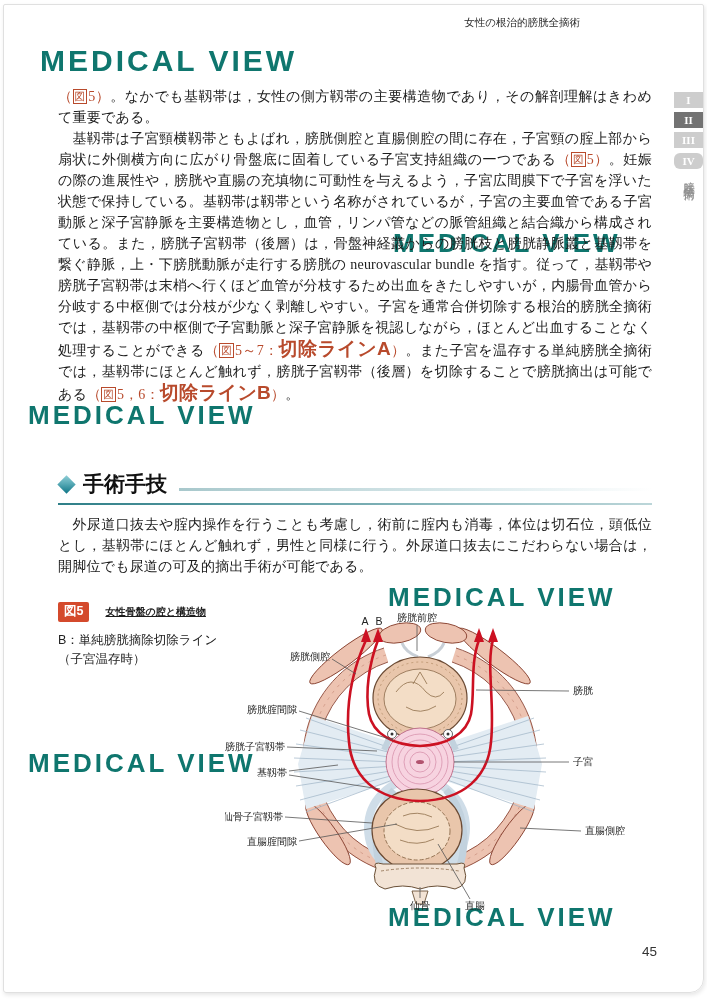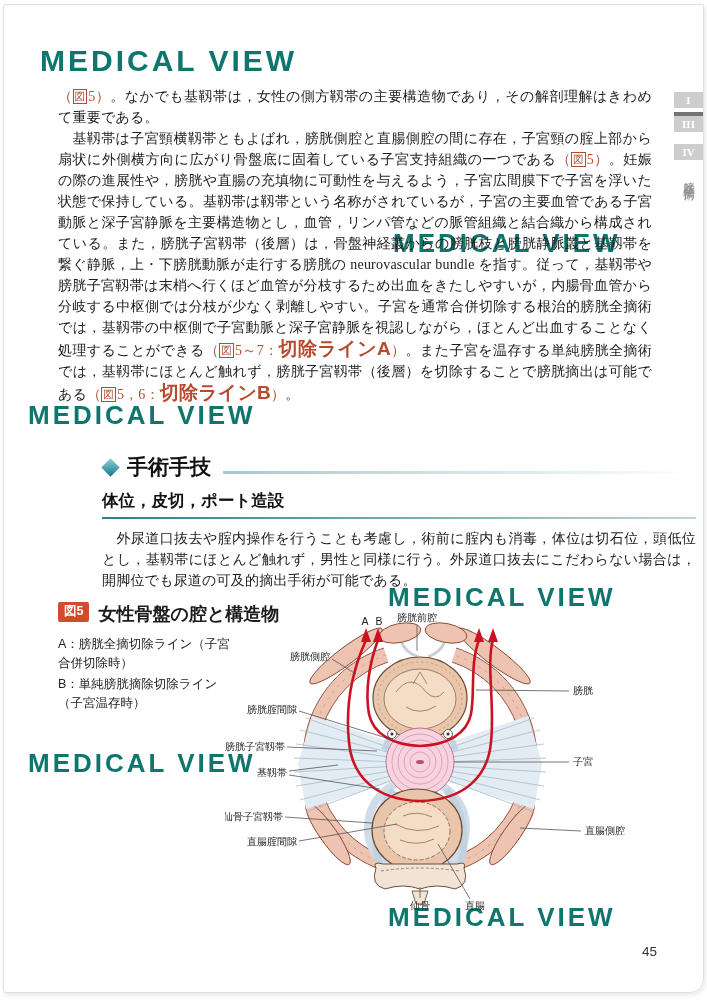--- a/index.html
+++ b/index.html
@@ -22,38 +22,38 @@
   
   .body-text{position:absolute;left:58px;top:86px;width:594px;z-index:1;}
   .body-text p{margin:0;font-size:14px;line-height:21px;letter-spacing:.2px;
       text-align:justify;word-break:break-word;}
   .ref{color:#b84a2c;}
   .refb{color:#b84a2c;font-weight:bold;font-family:"Liberation Sans",sans-serif;font-size:19px;}
   .figbox{display:inline-block;border:1px solid #b84a2c;color:#b84a2c;font-size:10.5px;
       line-height:11px;padding:1px 1px;margin-right:1px;vertical-align:1px;
       font-family:"Liberation Sans",sans-serif;}
   
-  .section{position:absolute;left:58px;top:453px;width:594px;z-index:1;margin-left:44px;}
+  .section{position:absolute;left:58px;top:470px;width:594px;z-index:1;}
   .h2row{display:flex;align-items:center;}
   .diamond{width:13px;height:13px;transform:rotate(45deg);margin:0 10px 0 2px;
       background:linear-gradient(135deg,#8ecdd6 0%,#58aab6 45%,#0e7586 100%);flex:0 0 auto;}
   .h2{font-family:"Liberation Sans","DejaVu Sans",sans-serif;font-weight:bold;font-size:21px;color:#111;}
   .h2rule{flex:1;height:3px;margin-left:12px;margin-top:10px;
       background:linear-gradient(to right,#a8c8cc,#e2eef0 70%,rgba(255,255,255,0));}
   .h3{font-family:"Liberation Sans","DejaVu Sans",sans-serif;font-weight:bold;font-size:16.5px;
       color:#111;margin-top:9px;}
   .h3rule{height:2px;margin-top:5px;background:linear-gradient(to right,#2e7f88,#bcd6d9);}
   .section p{margin:9px 0 0 0;font-size:14px;line-height:21px;letter-spacing:.2px;text-align:justify;}
   
   .fig-caption{position:absolute;left:58px;top:602px;width:180px;z-index:2;
       font-family:"Liberation Sans","DejaVu Sans",sans-serif;}
-  .fig-head{display:flex;align-items:flex-start;}
+  .fig-head{display:flex;align-items:center;}
   .fig-label{background:#d44a2c;color:#fff;font-weight:bold;font-size:12.5px;
       padding:1px 6px 2px;border-radius:2px;flex:0 0 auto;}
-  .fig-title{font-weight:bold;font-size:18px;margin-left:9px;white-space:nowrap;}
+  .fig-title{font-weight:bold;font-size:10px;margin-left:16px;white-space:nowrap;text-decoration:underline;}
   .fig-legend{margin-top:9px;font-size:12.5px;line-height:19px;color:#222;}
   .fig-legend div{margin-bottom:2px;}
   .diagram{position:absolute;left:225px;top:604px;z-index:1;}
   .pagenum{position:absolute;top:944px;right:50px;font-family:"Liberation Sans",sans-serif;
       font-size:13.5px;color:#333;z-index:2;}
   svg text{font-family:"Liberation Sans","DejaVu Sans",sans-serif;font-size:10px;fill:#222;}
   svg text.mk{font-size:10.5px;}
 </style>
 </head>
 <body>
@@ -61,50 +61,49 @@
 <div class="shot">
   <div class="frame"></div>
 
   <span class="wm big" style="left:40px;top:44px;">MEDICAL VIEW</span>
   <span class="wm" style="left:393px;top:228px;">MEDICAL VIEW</span>
   <span class="wm" style="left:28px;top:400px;">MEDICAL VIEW</span>
   <span class="wm" style="left:388px;top:582px;">MEDICAL VIEW</span>
   <span class="wm" style="left:28px;top:748px;">MEDICAL VIEW</span>
   <span class="wm" style="left:388px;top:902px;">MEDICAL VIEW</span>
 
+  <div class="header-title">女性の根治的膀胱全摘術</div>
 
   <div class="tab" style="top:92px;">I</div>
   <div class="tab active" style="top:112px;">II</div>
-  <div class="tab" style="top:116px;">III</div>
-  <div class="tab" style="top:144px;">IV</div>
+  <div class="tab" style="top:132px;">III</div>
+  <div class="tab" style="top:153px;border-radius:6px;">IV</div>
   <div class="chapter-vert">膀胱全摘術</div>
 
   <div class="body-text">
     <p><span class="ref">（</span><span class="figbox">図</span><span class="ref">5</span><span class="ref">）</span><span>。なかでも基靱帯は，女性の側方靱帯の主要構造物であり，その解剖理解はきわめて重要である。</span></p>
     <p><span>　基靱帯は子宮頸横靱帯ともよばれ，膀胱側腔と直腸側腔の間に存在，子宮頸の腟上部から扇状に外側横方向に広がり骨盤底に固着している子宮支持組織の一つである</span><span class="ref">（</span><span class="figbox">図</span><span class="ref">5</span><span class="ref">）</span><span>。妊娠の際の進展性や，膀胱や直腸の充填物に可動性を与えるよう，子宮広間膜下で子宮を浮いた状態で保持している。基靱帯は靱帯という名称がされているが，子宮の主要血管である子宮動脈と深子宮静脈を主要構造物とし，血管，リンパ管などの脈管組織と結合織から構成されている。また，膀胱子宮靱帯（後層）は，骨盤神経叢からの膀胱枝と膀胱静脈叢と基靱帯を繋ぐ静脈，上・下膀胱動脈が走行する膀胱の neurovascular bundle を指す。従って，基靱帯や膀胱子宮靱帯は末梢へ行くほど血管が分枝するため出血をきたしやすいが，内腸骨血管から分岐する中枢側では分枝が少なく剥離しやすい。子宮を通常合併切除する根治的膀胱全摘術では，基靱帯の中枢側で子宮動脈と深子宮静脈を視認しながら，ほとんど出血することなく処理することができる</span><span class="ref">（</span><span class="figbox">図</span><span class="ref">5～7：</span><span class="refb">切除ラインA</span><span class="ref">）</span><span>。また子宮を温存する単純膀胱全摘術では，基靱帯にほとんど触れず，膀胱子宮靱帯（後層）を切除することで膀胱摘出は可能である</span><span class="ref">（</span><span class="figbox">図</span><span class="ref">5，6：</span><span class="refb">切除ラインB</span><span class="ref">）</span><span>。</span></p>
   </div>
 
   <div class="section">
     <div class="h2row">
       <span class="diamond"></span>
       <span class="h2">手術手技</span>
       <span class="h2rule"></span>
     </div>
-    <div class="h3">体位，皮切，ポート造設</div>
     <div class="h3rule"></div>
     <p>　外尿道口抜去や腟内操作を行うことも考慮し，術前に腟内も消毒，体位は切石位，頭低位とし，基靱帯にほとんど触れず，男性と同様に行う。外尿道口抜去にこだわらない場合は，開脚位でも尿道の可及的摘出手術が可能である。</p>
   </div>
 
   <div class="fig-caption">
     <div class="fig-head">
       <span class="fig-label">図5</span>
       <span class="fig-title">女性骨盤の腔と構造物</span>
     </div>
     <div class="fig-legend">
-      <div>A：膀胱全摘切除ライン（子宮合併切除時）</div>
       <div>B：単純膀胱摘除切除ライン（子宮温存時）</div>
     </div>
   </div>
 
   <svg class="diagram" width="400" height="312" viewBox="0 0 400 312">
 
     <path d="M 161 51 A 110 110 0 1 0 229 51" fill="none" stroke="#edc3b1" stroke-width="14"></path>
     <path d="M 161 51 A 110 110 0 1 0 229 51" fill="none" stroke="#c98f7c" stroke-width="1" stroke-dasharray="3 5" opacity=".7"></path>
     <path d="M 163 58 A 103 103 0 1 0 227 58" fill="none" stroke="#8a4433" stroke-width=".9"></path>
     <path d="M 159 44 A 117 117 0 1 0 231 44" fill="none" stroke="#8a4433" stroke-width=".9"></path>

